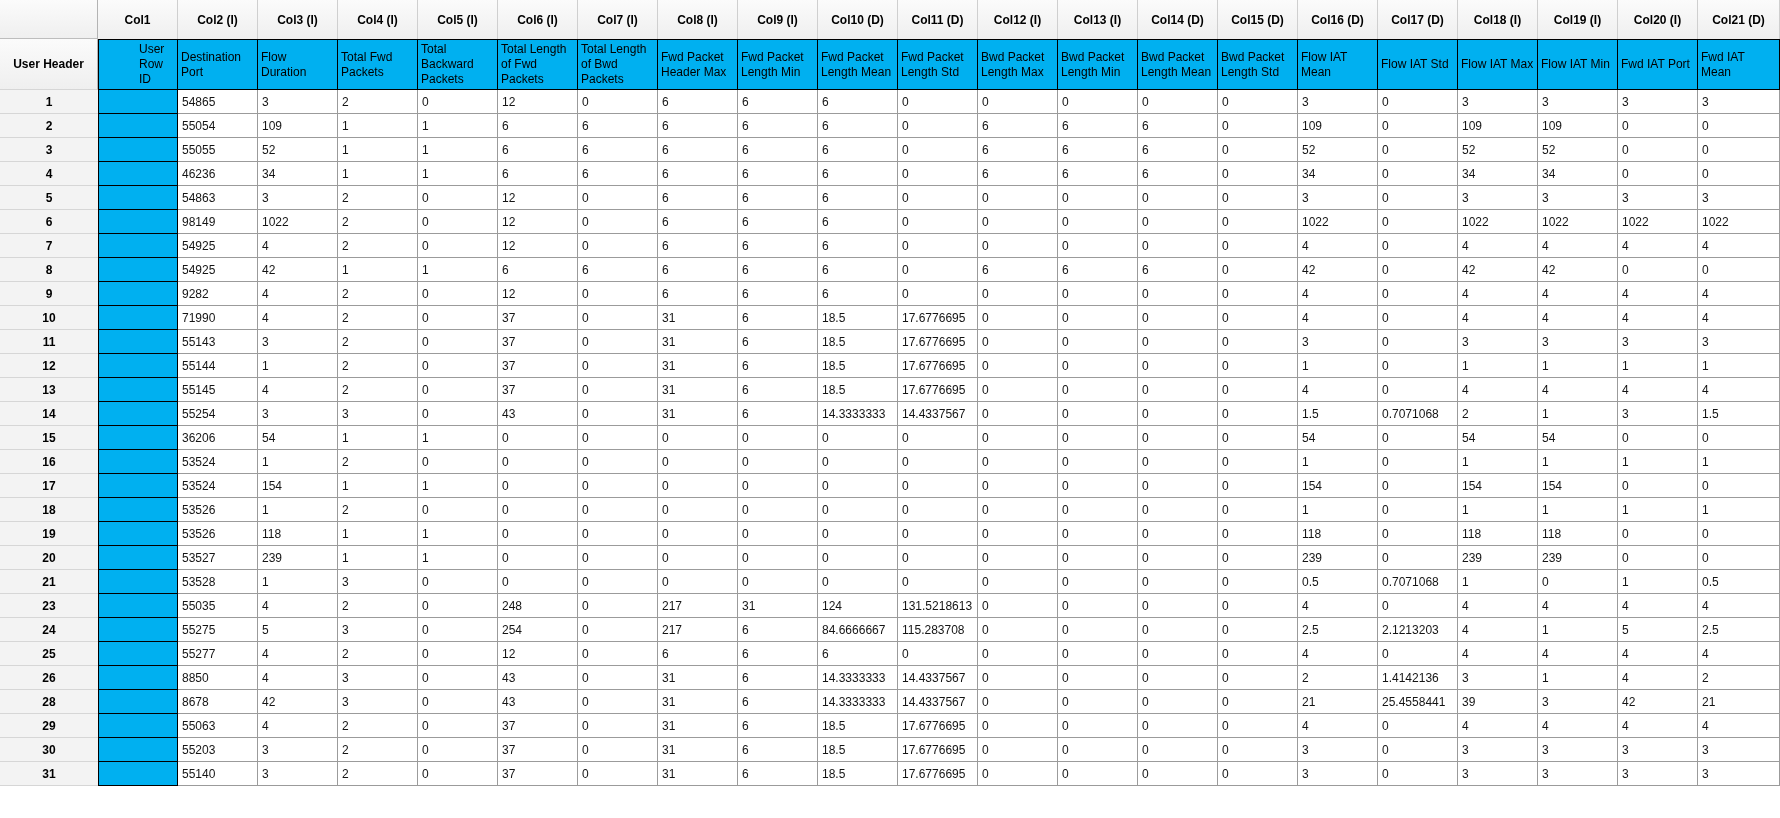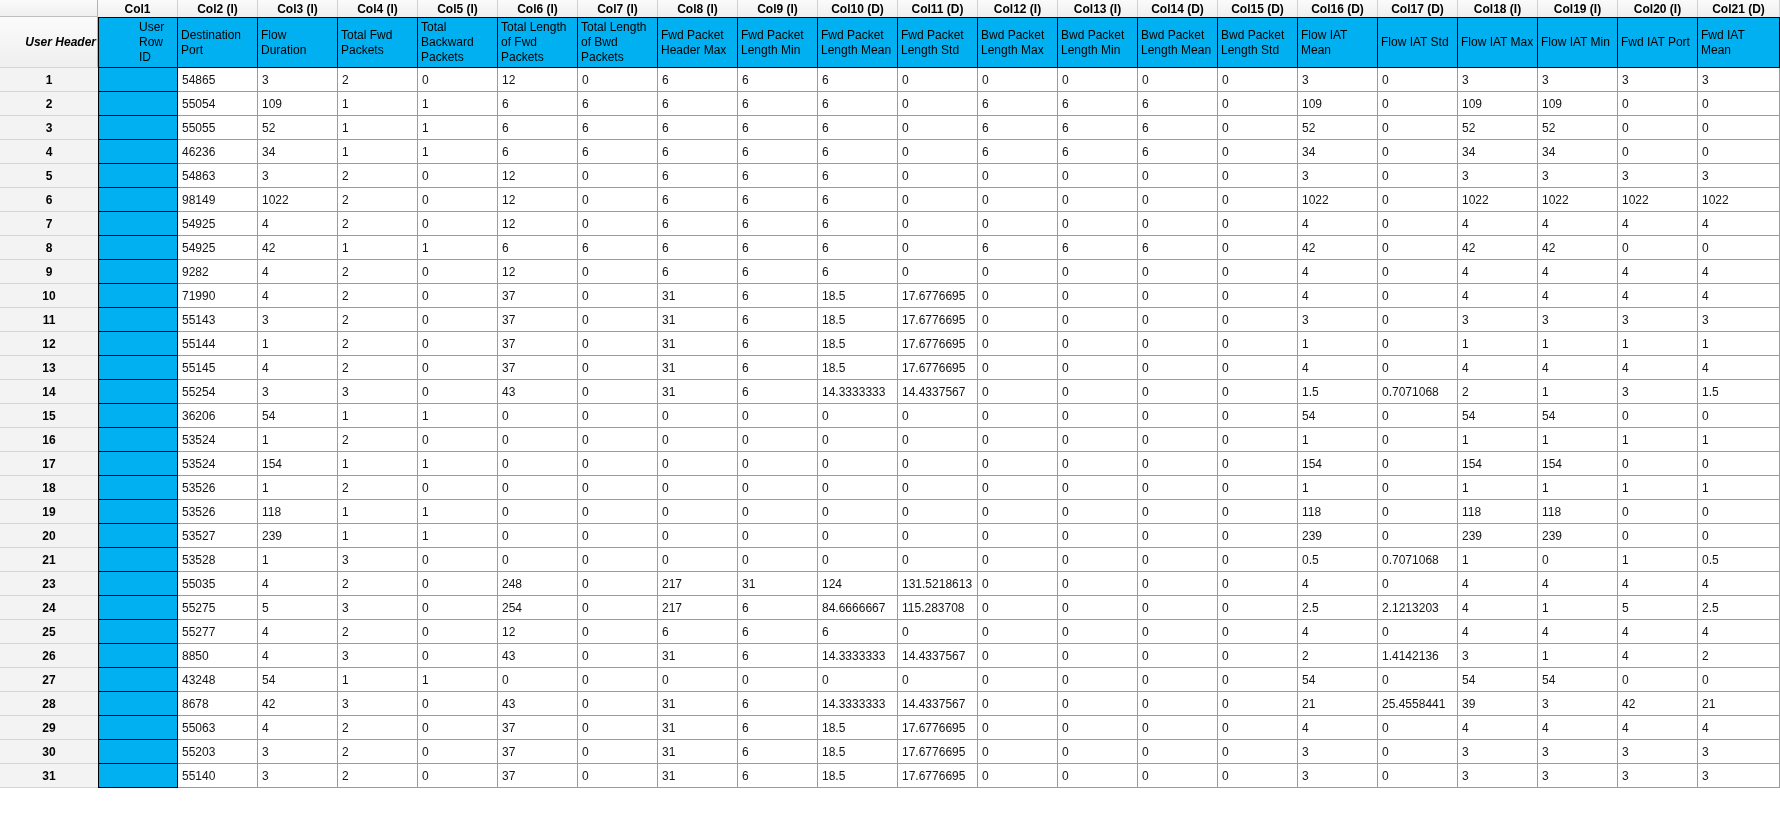--- a/index.html
+++ b/index.html
@@ -10,39 +10,39 @@
   }
   table.grid{
     border-collapse:separate;border-spacing:0;table-layout:fixed;
     width:1780px;
   }
   table.grid th,table.grid td{
     box-sizing:border-box;overflow:hidden;white-space:normal;
     font-size:12px;color:#141414;font-weight:normal;
   }
   
-  tr.hdr-top{height:17px;}
+  tr.hdr-top{height:39px;}
   tr.hdr-top th{
     background:linear-gradient(#fbfbfb,#efefef);
     border-right:1px solid #cfcfcf;
     text-align:center;vertical-align:middle;
     font-weight:bold;color:#000;
   }
   tr.hdr-top th.corner{
     border-bottom:1px solid #bdbdbd;
     border-right:1px solid #b3b3b3;
   }
   
   tr.hdr-user{height:49px;}
   tr.hdr-user th.rowhdr-label{
     background:linear-gradient(#fbfbfb,#efefef);
     border-right:1px solid #b3b3b3;
     border-bottom:1px solid #d6d6d6;
-    text-align:right;vertical-align:middle;
-    font-weight:bold;color:#000;font-style:italic;
+    text-align:center;vertical-align:middle;
+    font-weight:bold;color:#000;
   }
   tr.hdr-user th.h2{
     background:var(--accent,#00b0f0);
     border-top:1px solid #000;
     border-right:1px solid #000;
     border-bottom:1px solid #000;
     text-align:left;vertical-align:middle;
     padding:2px 3px;line-height:15px;color:#000;
   }
   tr.hdr-user th.h2.first{border-left:1px solid #000;padding-left:40px;}
@@ -743,44 +743,20 @@
           <td class="val">0</td>
           <td class="val">0</td>
           <td class="val">2</td>
           <td class="val">1.4142136</td>
           <td class="val">3</td>
           <td class="val">1</td>
           <td class="val">4</td>
           <td class="val">2</td>
         </tr>
         <tr class="datarow">
-          <th class="rownum">27</th>
-          <td class="idcell"></td>
-          <td class="val">43248</td>
-          <td class="val">54</td>
-          <td class="val">1</td>
-          <td class="val">1</td>
-          <td class="val">0</td>
-          <td class="val">0</td>
-          <td class="val">0</td>
-          <td class="val">0</td>
-          <td class="val">0</td>
-          <td class="val">0</td>
-          <td class="val">0</td>
-          <td class="val">0</td>
-          <td class="val">0</td>
-          <td class="val">0</td>
-          <td class="val">54</td>
-          <td class="val">0</td>
-          <td class="val">54</td>
-          <td class="val">54</td>
-          <td class="val">0</td>
-          <td class="val">0</td>
-        </tr>
-        <tr class="datarow">
           <th class="rownum">28</th>
           <td class="idcell"></td>
           <td class="val">8678</td>
           <td class="val">42</td>
           <td class="val">3</td>
           <td class="val">0</td>
           <td class="val">43</td>
           <td class="val">0</td>
           <td class="val">31</td>
           <td class="val">6</td>

